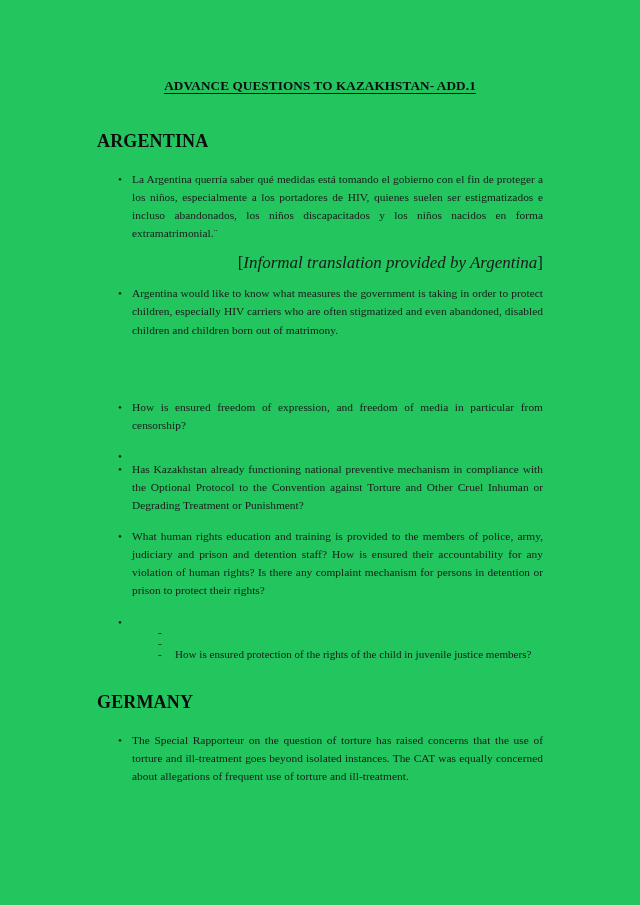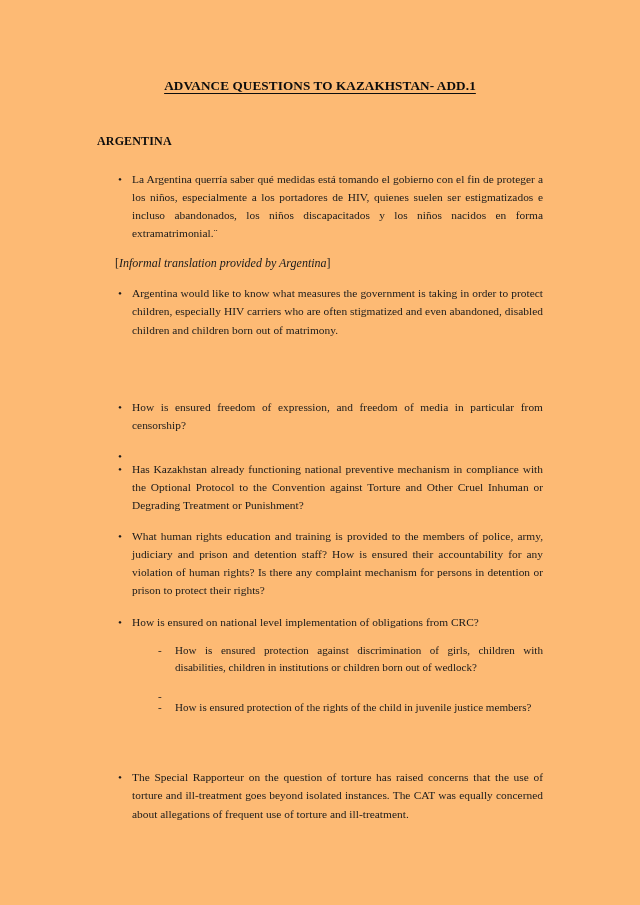--- a/index.html
+++ b/index.html
@@ -10,21 +10,21 @@
   }
   body {
     font-family: "Liberation Serif", "DejaVu Serif", serif;
     color: #1a1a1a;
     -webkit-font-smoothing: antialiased;
   }
   #page {
     position: relative;
     width: 640px;
     height: 905px;
-    background: #fdba74;
+    background: #22c55e;
     overflow: hidden;
     box-sizing: border-box;
   }
   
   .doc-title {
     position: absolute;
     left: 0;
     top: 78px;
     width: 640px;
     text-align: center;
@@ -39,21 +39,21 @@
   }
   
   .content {
     position: absolute;
     left: 97px;
     top: 133px;
     width: 446px;
   }
   
   .country-heading {
-    font-size: 12px;
+    font-size: 18px;
     font-weight: bold;
     color: #0d0d0d;
     letter-spacing: 0.15px;
     line-height: 16px;
     margin: 0;
   }
   .gap-after-heading { height: 21px; }
   .gap-section { height: 38px; }
   .gap-section-sm { height: 31px; }
   .gap-bullet { height: 13px; }
@@ -93,22 +93,22 @@
     left: 61px;
     top: 0;
     width: 12px;
     font-size: 11.1px;
     line-height: 17.6px;
   }
   .gap-sub { height: 11px; }
 
   
   .translation-note {
-    text-align: left;
-    font-size: 12px;
+    text-align: right;
+    font-size: 17px;
     line-height: 18px;
     color: #1a1a1a;
     padding-left: 18px;
   }
   .translation-note .it { font-style: italic; }
 </style>
 </head>
 <body>
 
 <div id="page">
@@ -162,42 +162,41 @@
     <div class="gap-bullet"></div>
 
     <div class="bullet-row">
       <span class="marker">•</span>
       <span>What human rights education and training is provided to the members of police, army, judiciary and prison and detention staff? How is ensured their accountability for any violation of human rights? Is there any complaint mechanism for persons in detention or prison to protect their rights?</span>
     </div>
     <div class="gap-bullet"></div>
 
     <div class="bullet-row no-justify">
       <span class="marker">•</span>
-      <span>How is ensured on national level implementation of obligations from CRC?</span>
     </div>
     <div class="gap-sub"></div>
 
     <div class="sub-row">
       <span class="marker">-</span>
-      <span>How is ensured protection against discrimination of girls, children with disabilities, children in institutions or children born out of wedlock?</span>
     </div>
     <div class="gap-sub"></div>
 
     <div class="sub-row">
       <span class="marker">-</span>
     </div>
     <div class="gap-sub"></div>
 
     <div class="sub-row">
       <span class="marker">-</span>
       <span>How is ensured protection of the rights of the child in juvenile justice members?</span>
     </div>
 
     <div class="gap-section-sm"></div>
 
+    <div class="country-heading">GERMANY</div>
     <div class="gap-after-heading"></div>
 
     <div class="bullet-row">
       <span class="marker">•</span>
       <span>The Special Rapporteur on the question of torture has raised concerns that the use of torture and ill-treatment goes beyond isolated instances. The CAT was equally concerned about allegations of frequent use of torture and ill-treatment.</span>
     </div>
 
   </div>
 </div>
 

